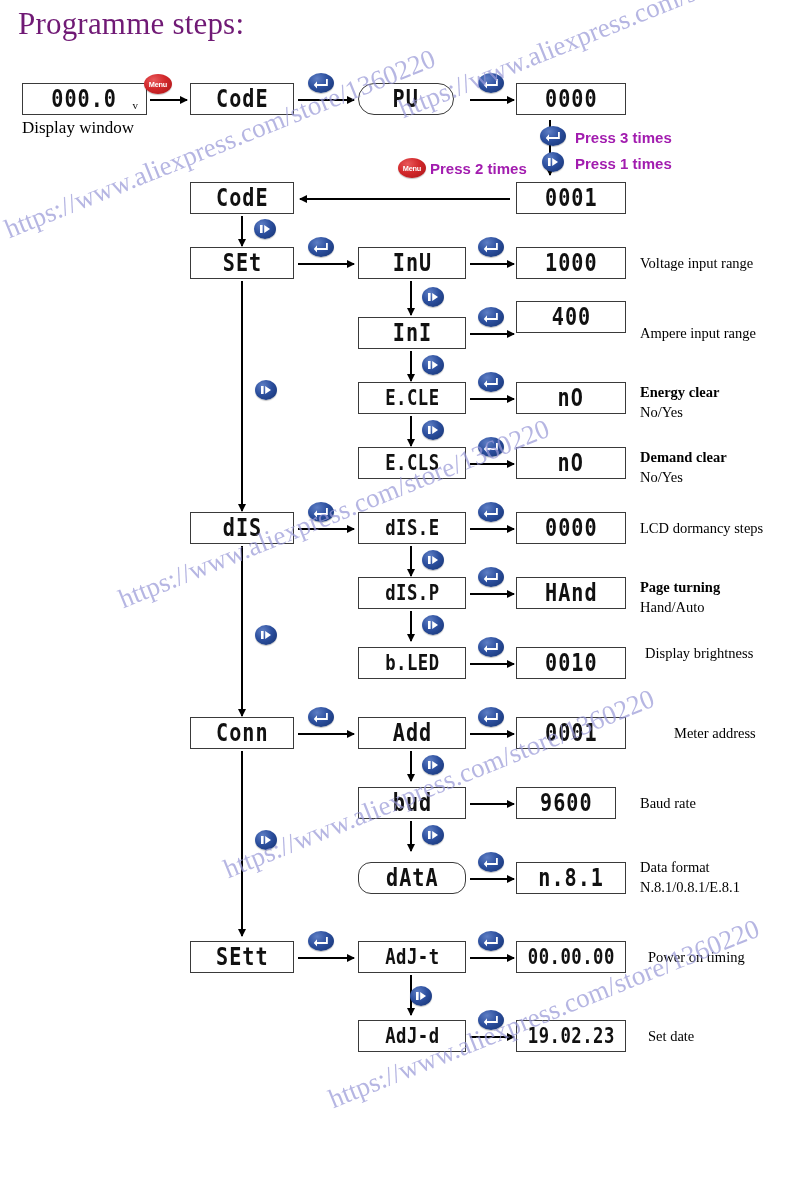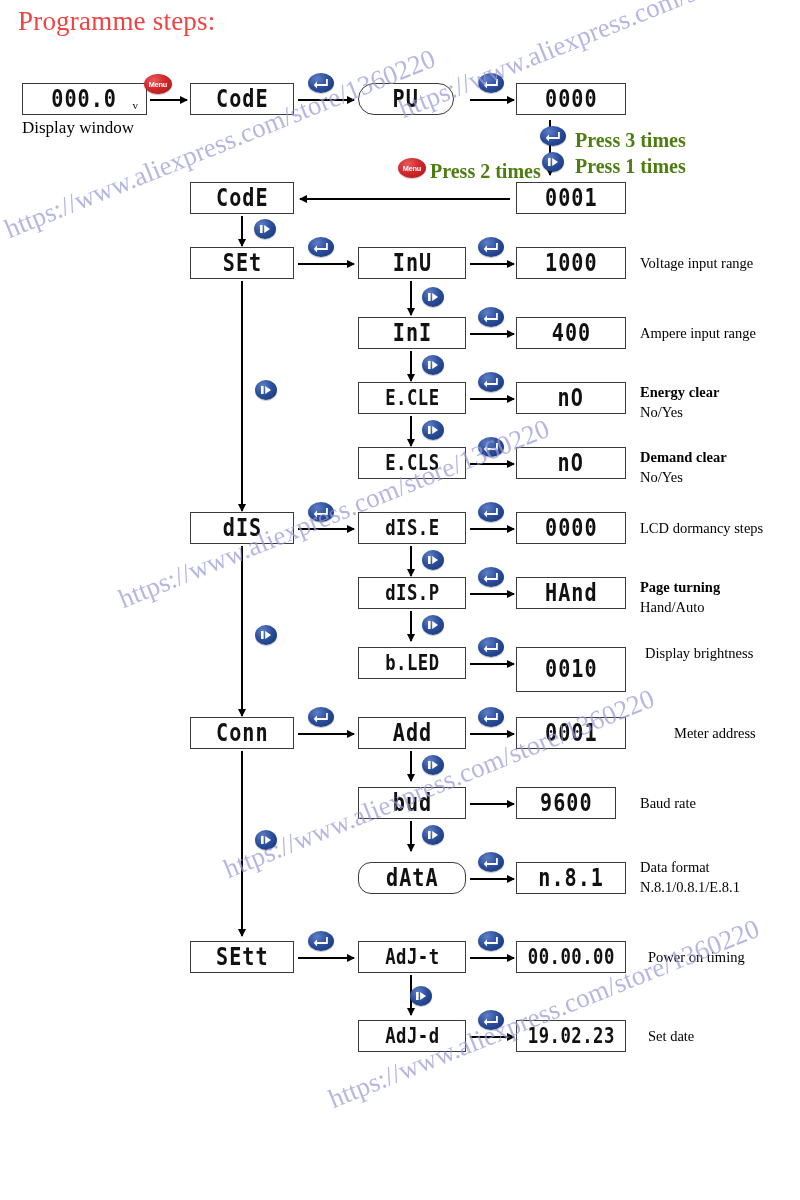--- a/index.html
+++ b/index.html
@@ -8,21 +8,21 @@
     width:800px; height:1200px;
     background:#ffffff;
     font-family:"Liberation Serif", serif;
     position:relative;
     overflow:hidden;
   }
 
   
   #page-title{
     position:absolute; left:18px; top:6px;
-    font-size:27px; color:#ef4444;
+    font-size:31px; color:#701a75;
     font-family:"Liberation Serif", serif;
     letter-spacing:0.2px;
   }
 
   
   .wm{
     position:absolute;
     color:#9a9ad8;
     opacity:.72;
     font-family:"Liberation Serif", serif;
@@ -138,22 +138,22 @@
     width:22px; height:20px;
     border-radius:50%;
     background:radial-gradient(ellipse at 35% 28%, #5e7ec4 0%, #2c4f9e 45%, #13306e 100%);
     box-shadow:0 1px 1px rgba(0,0,0,.25);
     display:flex; align-items:center; justify-content:center;
   }
   .icon-shift svg{ display:block; }
 
   .press-note{
     position:absolute;
-    font-family:Liberation Serif, serif;
-    font-size:20px; font-weight:bold; color:#4d7c0f;
+    font-family:Liberation Sans, sans-serif;
+    font-size:15px; font-weight:bold; color:#a21caf;
     white-space:nowrap; z-index:30;
   }
 </style>
 </head>
 <body>
 
 <div class="wm" style="left:6px; top:215px; transform:rotate(-22deg);">https://www.aliexpress.com/store/1360220</div>
 <div class="wm" style="left:120px; top:585px; transform:rotate(-22deg);">https://www.aliexpress.com/store/1360220</div>
 <div class="wm" style="left:225px; top:855px; transform:rotate(-22deg);">https://www.aliexpress.com/store/1360220</div>
 <div class="wm" style="left:330px; top:1085px; transform:rotate(-22deg);">https://www.aliexpress.com/store/1360220</div>
@@ -273,21 +273,21 @@
 
 <div class="lcd" style="left:358px; top:317px; width:108px; height:32px;">
   <span>InI</span>
 </div>
 <div class="h-arrow" style="left:470px; top:333px; width:44px;"></div>
 <div class="icon icon-enter" style="left:478px; top:307px;">
   <svg width="16" height="13" viewBox="0 0 16 13">
       <path d="M13 2 L13 7 L4 7 L4 4.2 L0.8 8 L4 11.6 L4 8.9 L14.8 8.9 L14.8 2 Z" fill="#ffffff"></path>
     </svg>
 </div>
-<div class="lcd" style="left:516px; top:317px; width:110px; height:32px;">
+<div class="lcd" style="left:516px; top:301px; width:110px; height:32px;">
   <span>400</span>
 </div>
 <div class="rlabel" style="left:640px; top:324px;">Ampere input range</div>
 
 <div class="v-arrow" style="left:410px; top:351px; height:30px;"></div>
 <div class="icon icon-shift" style="left:422px; top:355px;">
   <svg width="14" height="12" viewBox="0 0 14 12">
       <rect x="2" y="2" width="2.6" height="8" fill="#ffffff"></rect>
       <path d="M6.2 2 L12 6 L6.2 10 Z" fill="#ffffff"></path>
     </svg>
@@ -402,21 +402,21 @@
 
 <div class="lcd" style="left:358px; top:647px; width:108px; height:32px;">
   <span class="small">b.LED</span>
 </div>
 <div class="h-arrow" style="left:470px; top:663px; width:44px;"></div>
 <div class="icon icon-enter" style="left:478px; top:637px;">
   <svg width="16" height="13" viewBox="0 0 16 13">
       <path d="M13 2 L13 7 L4 7 L4 4.2 L0.8 8 L4 11.6 L4 8.9 L14.8 8.9 L14.8 2 Z" fill="#ffffff"></path>
     </svg>
 </div>
-<div class="lcd" style="left:516px; top:647px; width:110px; height:45px;">
+<div class="lcd" style="left:516px; top:647px; width:110px; height:32px;">
   <span>0010</span>
 </div>
 <div class="rlabel" style="left:645px; top:644px;">Display brightness</div>
 
 <div class="v-arrow" style="left:241px; top:546px; height:170px;"></div>
 <div class="icon icon-shift" style="left:255px; top:625px;">
   <svg width="14" height="12" viewBox="0 0 14 12">
       <rect x="2" y="2" width="2.6" height="8" fill="#ffffff"></rect>
       <path d="M6.2 2 L12 6 L6.2 10 Z" fill="#ffffff"></path>
     </svg>

